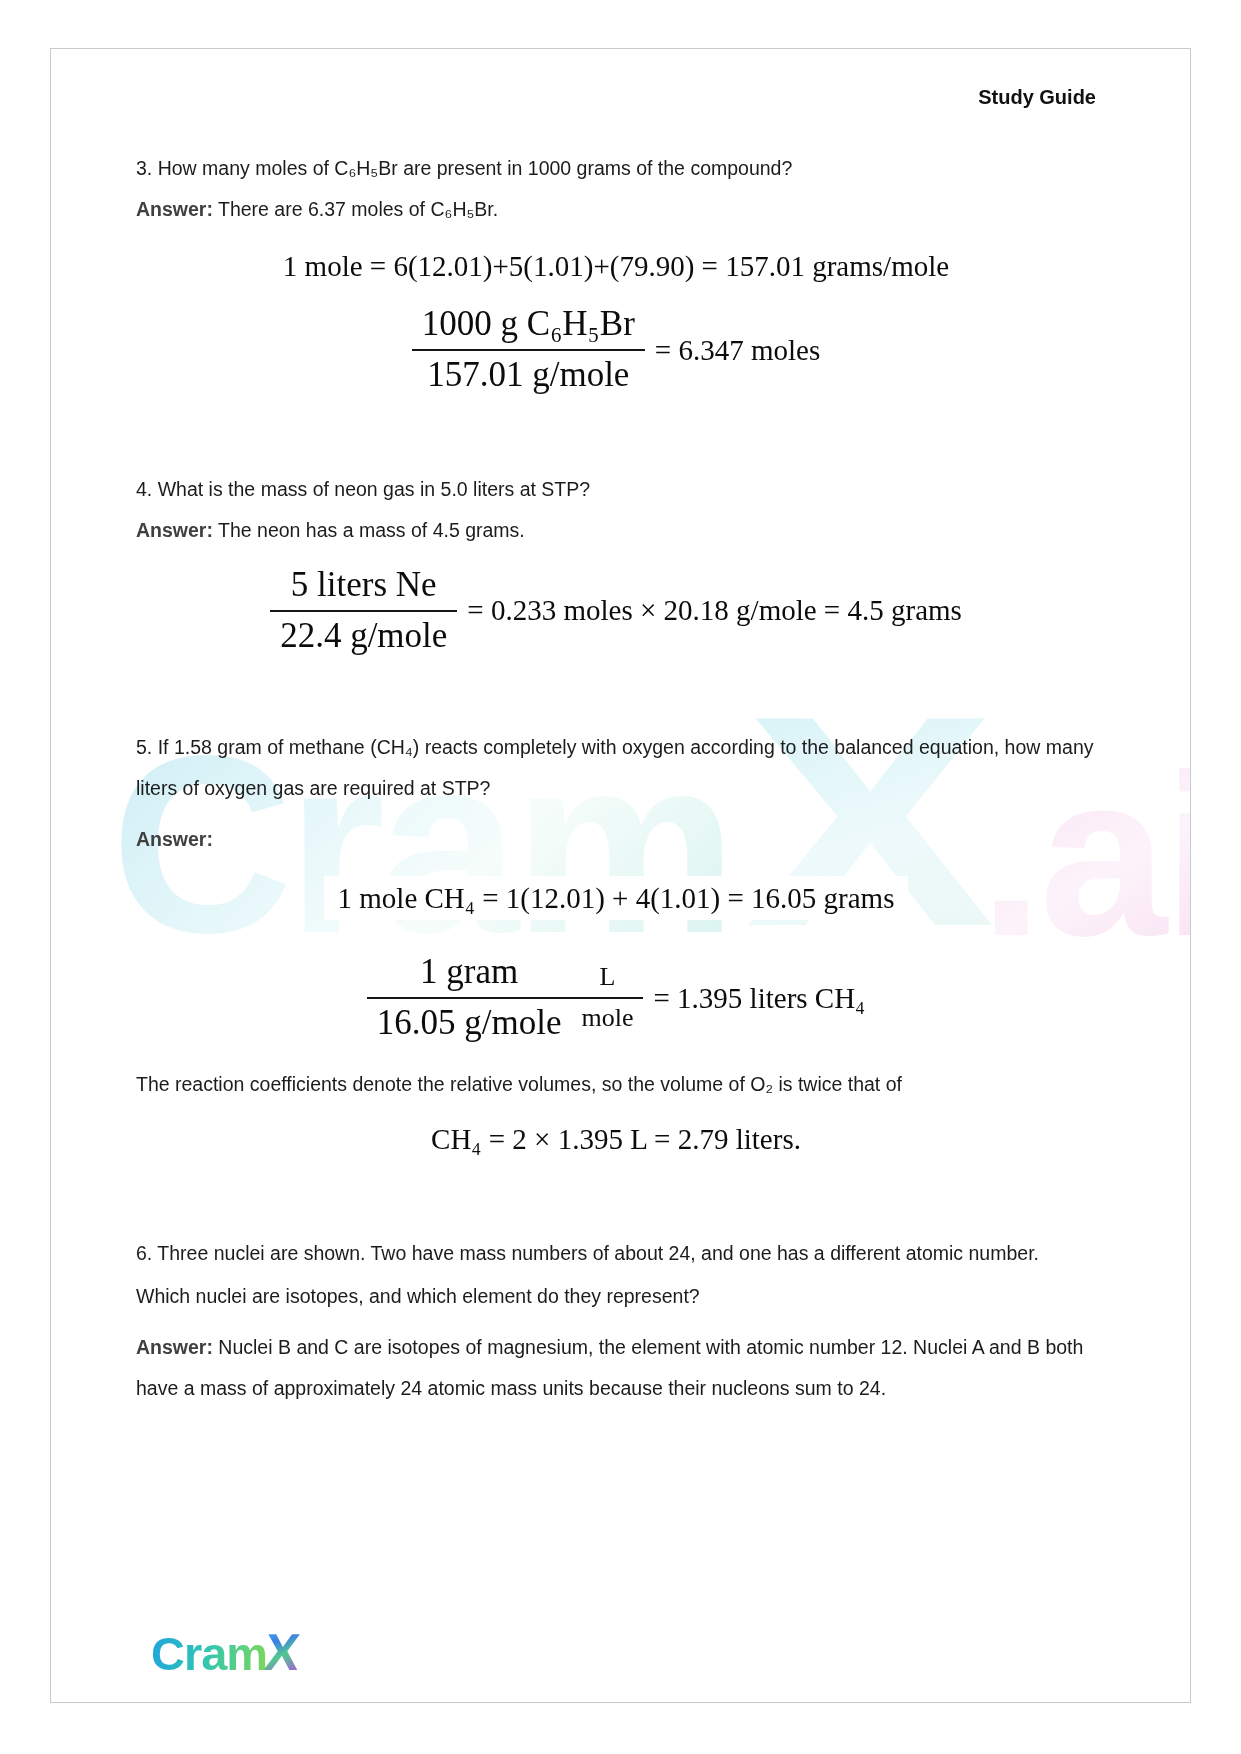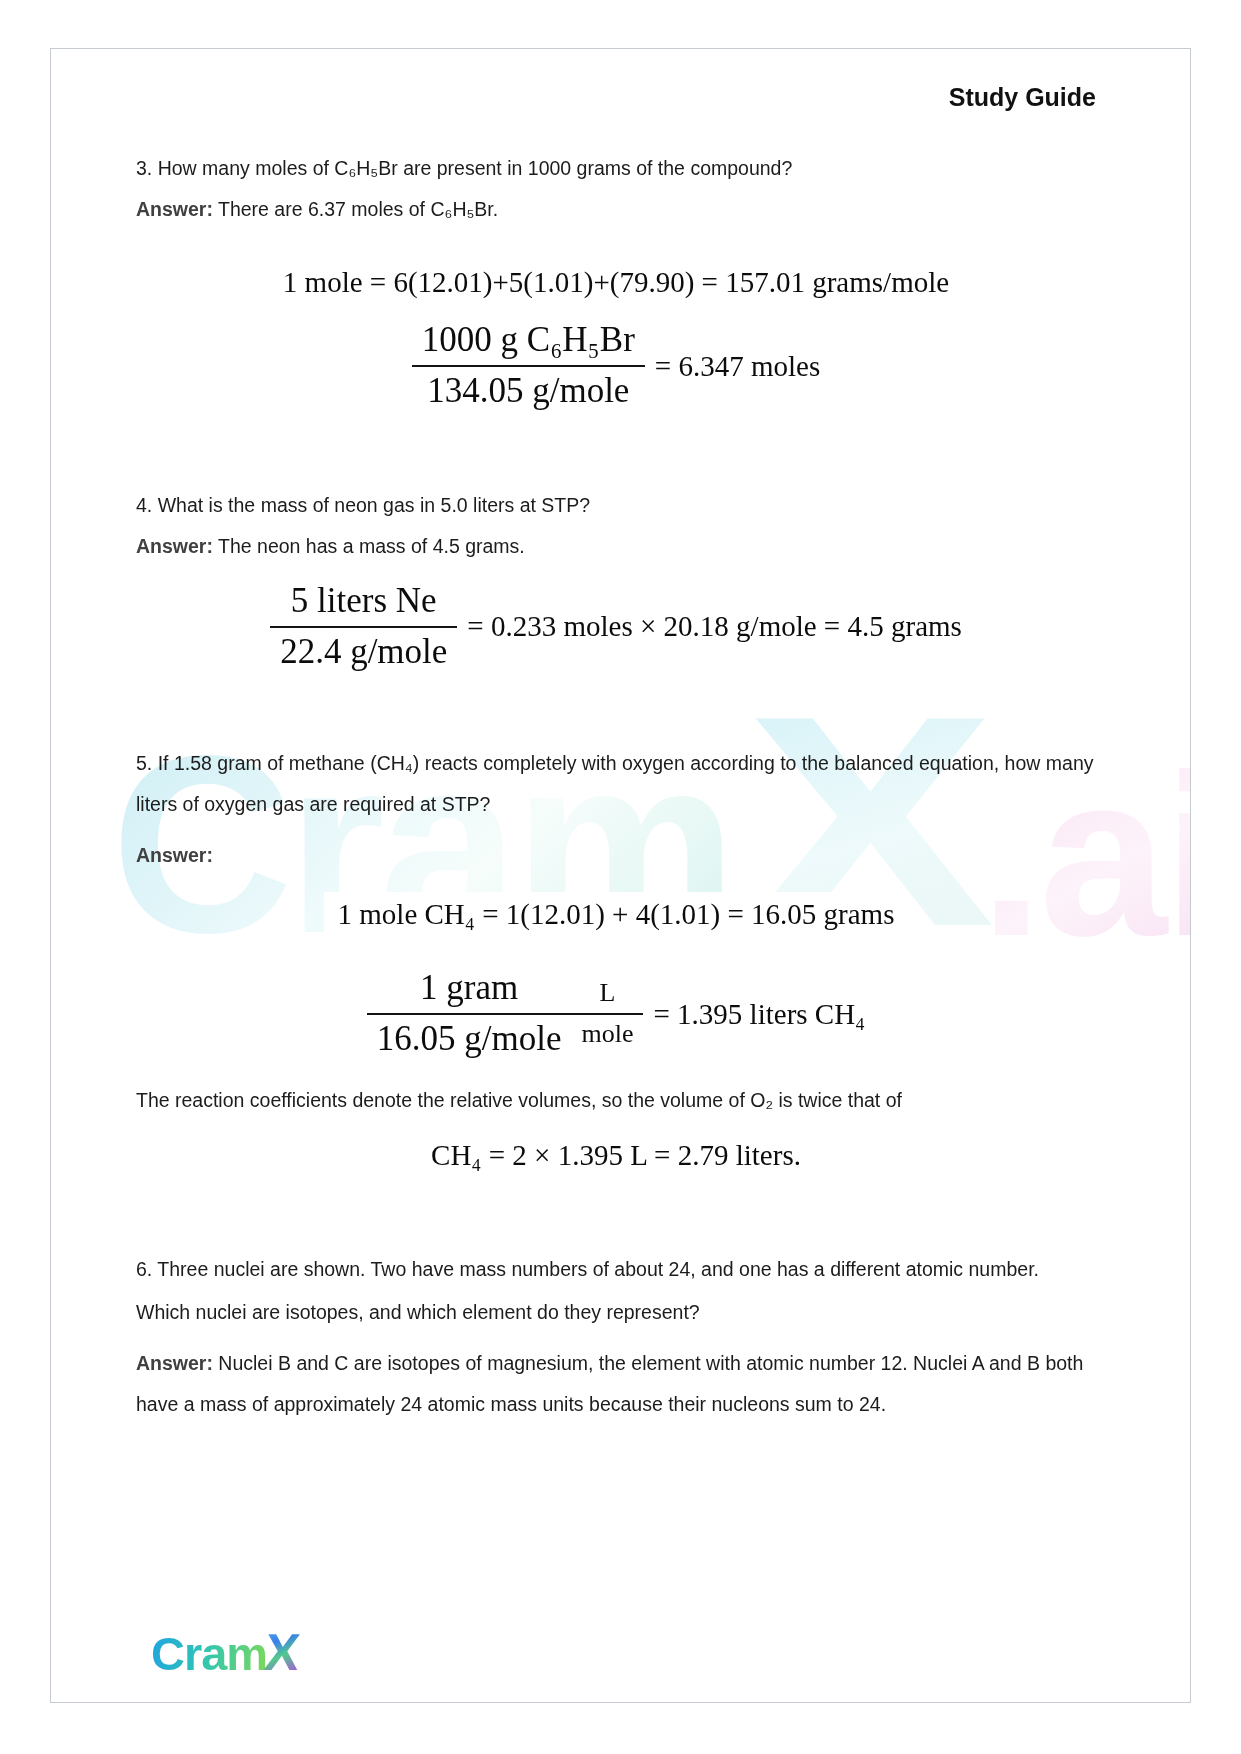--- a/index.html
+++ b/index.html
@@ -31,38 +31,38 @@
   .wm-ai {
     font-size:230px; letter-spacing:-4px;
     background-image:linear-gradient(150deg,#f9e2f4 0%,#fdf3fa 55%,#f7dff3 100%);
   }
 
   
   .content { position:relative; z-index:1; padding:0 94px 0 85px; }
 
   .title {
     margin:30px 0 0; text-align:right;
-    font-size:25px; font-weight:bold; line-height:37px; color:#111;
+    font-size:20px; font-weight:bold; line-height:37px; color:#111;
   }
 
   p { margin:0; font-size:19.5px; line-height:41px; color:#1c1c1c; }
   p b { color:#404040; }
 
   [data-name="question-3"]        { margin-top:32px; }
   [data-name="question-4"]        { margin-top:69px; }
   [data-name="question-5"]        { margin-top:67px; }
   [data-name="answer-5"]          { margin-top:10px; }
   [data-name="note-5"]            { margin-top:16px; }
   [data-name="question-6"]        { margin-top:72px; }
   [data-name="question-6-sub"]    { margin-top:2px; }
   [data-name="answer-6"]          { margin-top:10px; }
 
   
   .formula-row { display:flex; justify-content:center; }
-  [data-name="formula-q3-molar-mass"] { margin-top:30px; }
+  [data-name="formula-q3-molar-mass"] { margin-top:14px; }
   [data-name="formula-q3-moles"]      { margin-top:12px; }
   [data-name="formula-q4-mass"]       { margin-top:10px; }
   [data-name="formula-q5-molar-mass"] { margin-top:16px; }
   [data-name="formula-q5-liters"]     { margin-top:28px; }
   [data-name="formula-q5-volume"]     { margin-top:12px; }
 
   .fbox {
     display:inline-flex; align-items:center; background:#ffffff;
     font-family:"Liberation Serif","DejaVu Serif","DejaVu Sans",serif;
     font-size:29px; color:#0c0c0c; padding:4px 14px; line-height:36px; white-space:nowrap;
@@ -109,21 +109,21 @@
       <p data-name="answer-3"><b data-name="answer-3-label">Answer:</b> <span data-name="answer-3-text">There are 6.37 moles of C₆H₅Br.</span></p>
 
       <div class="formula-row" data-name="formula-q3-molar-mass">
         <span class="fbox" data-name="formula-q3-molar-mass-text">1 mole = 6(12.01)+5(1.01)+(79.90) = 157.01 grams/mole</span>
       </div>
 
       <div class="formula-row" data-name="formula-q3-moles">
         <span class="fbox" data-name="formula-q3-moles-equation">
           <span class="frac" data-name="fraction">
             <span class="num" data-name="fraction-numerator">1000 g C₆H₅Br</span>
-            <span class="den" data-name="fraction-denominator">134.05 g/mole</span>
+            <span class="den" data-name="fraction-denominator">157.01 g/mole</span>
           </span>
           <span class="rhs" data-name="equation-result">= 6.347 moles</span>
         </span>
       </div>
 
       <p data-name="question-4">4. What is the mass of neon gas in 5.0 liters at STP?</p>
       <p data-name="answer-4"><b data-name="answer-4-label">Answer:</b> <span data-name="answer-4-text">The neon has a mass of 4.5 grams.</span></p>
 
       <div class="formula-row" data-name="formula-q4-mass">
         <span class="fbox" data-name="formula-q4-mass-equation">

